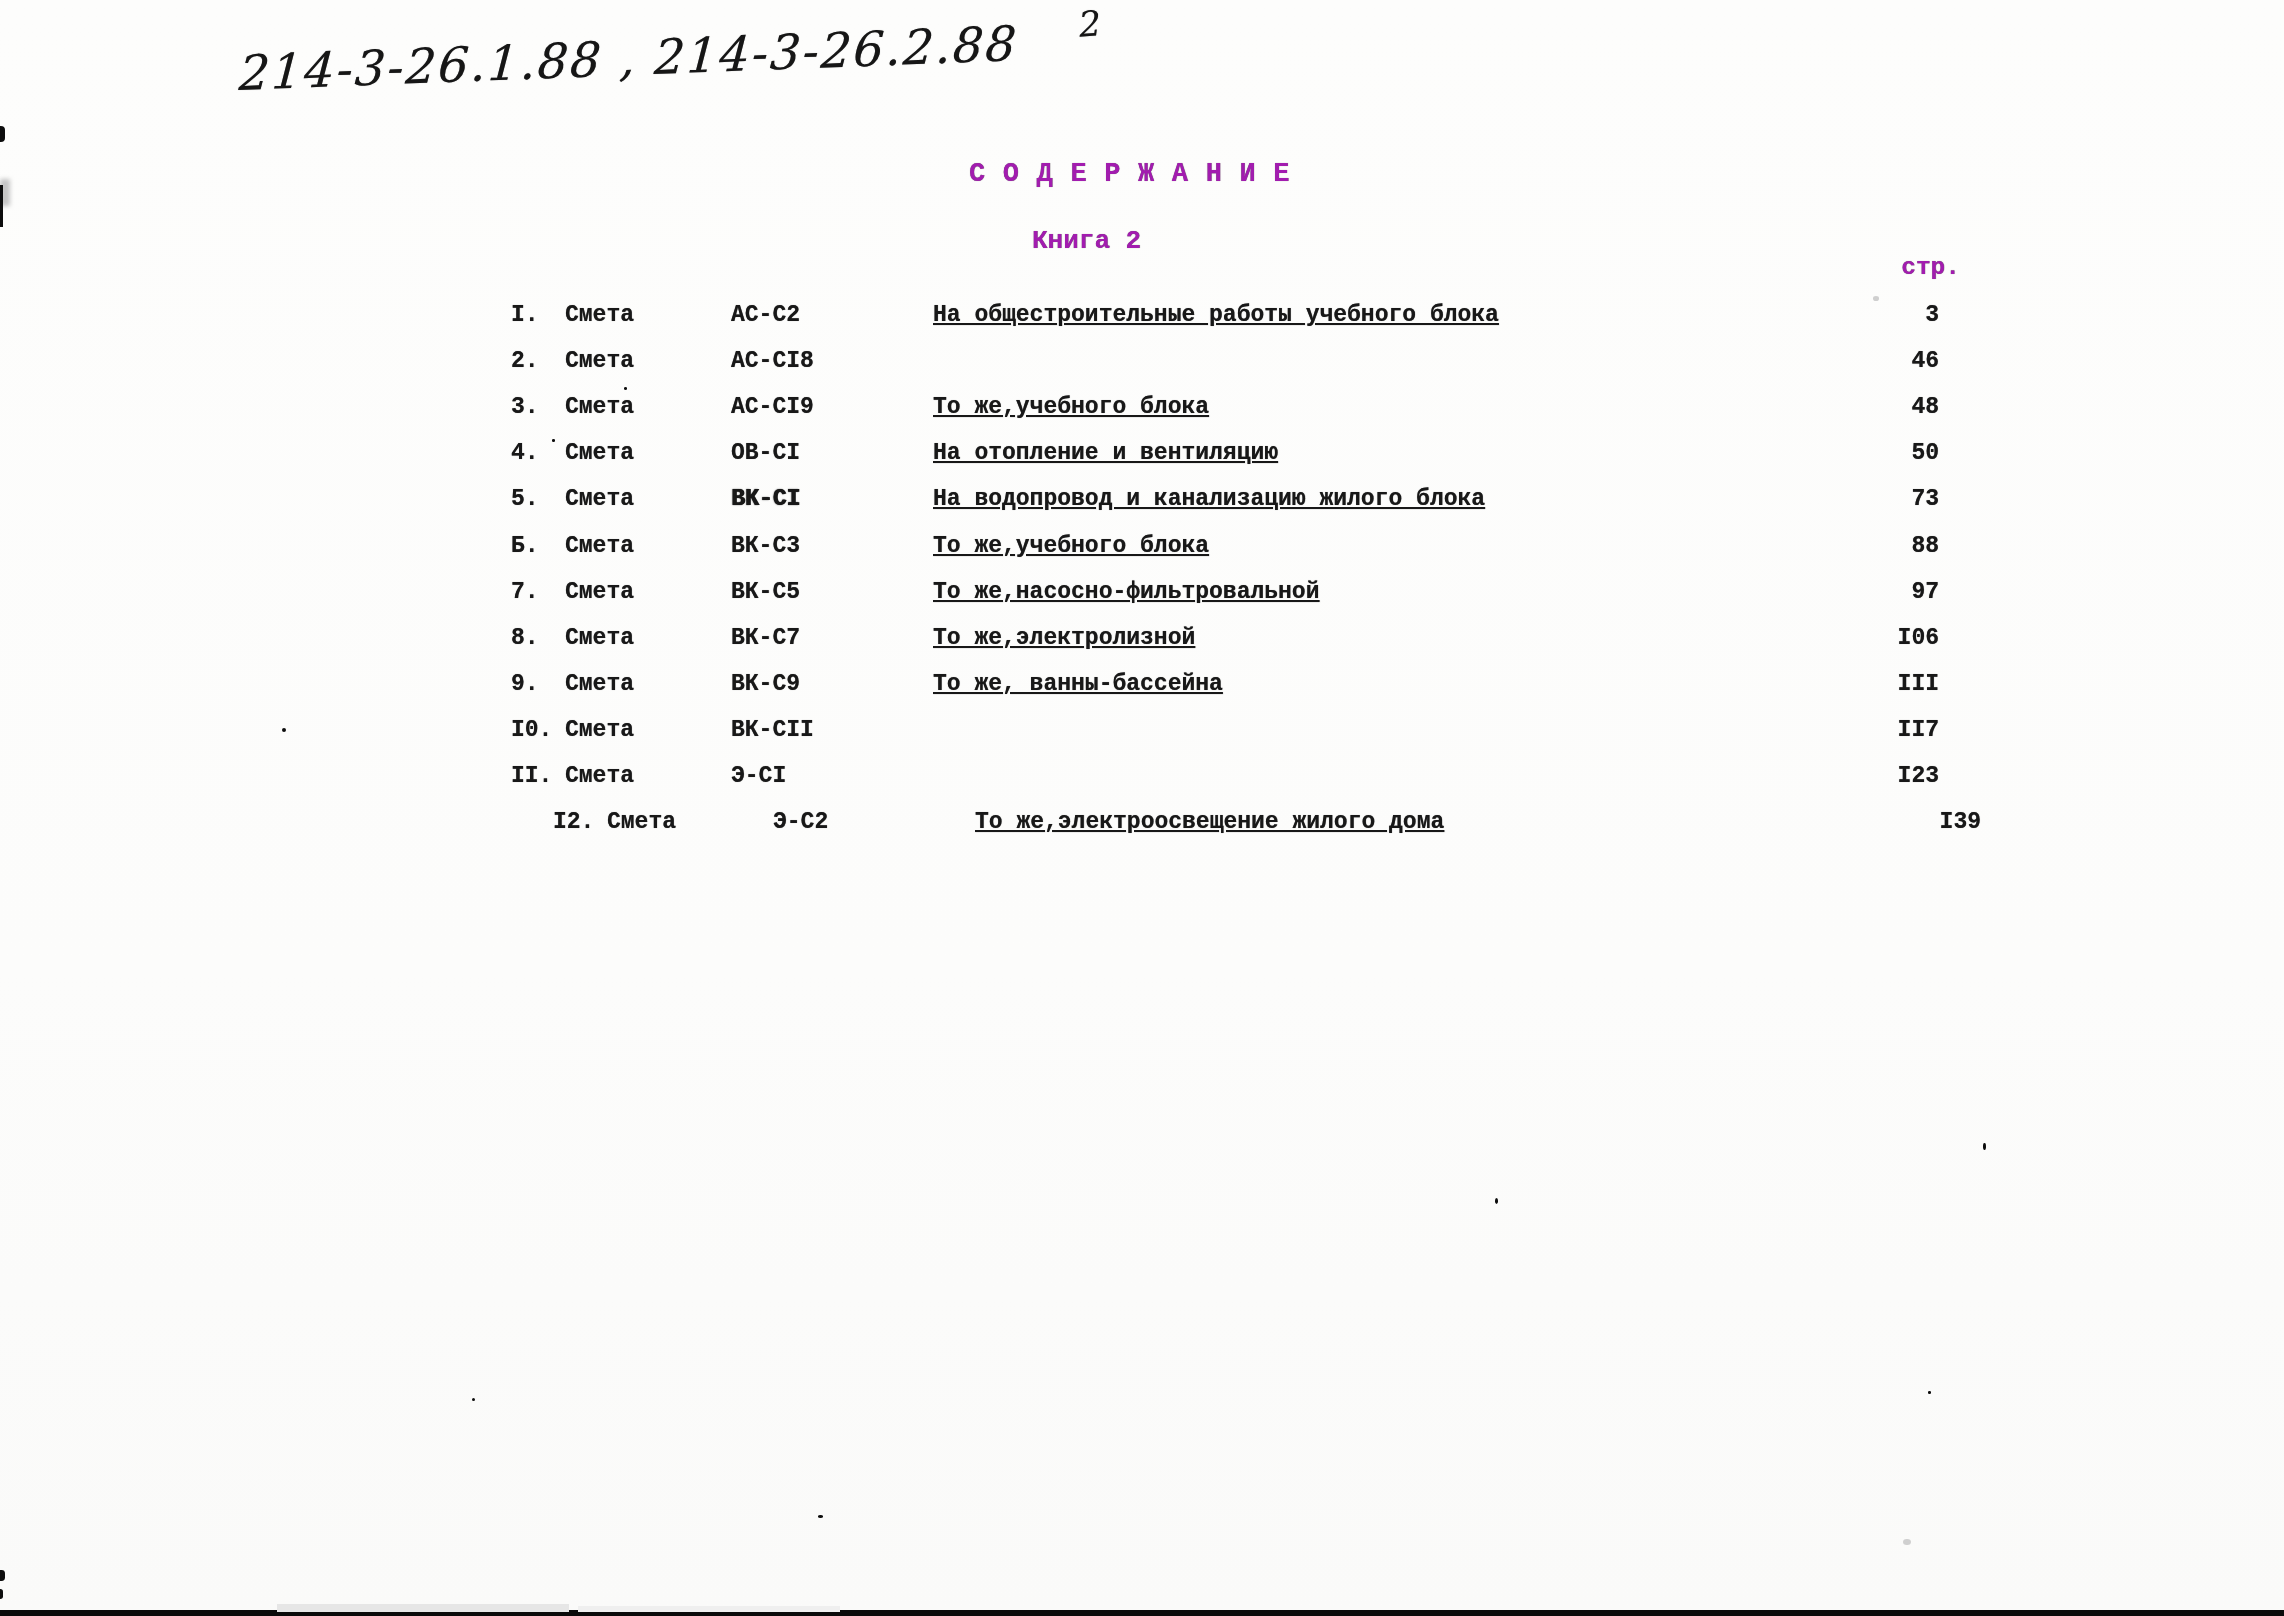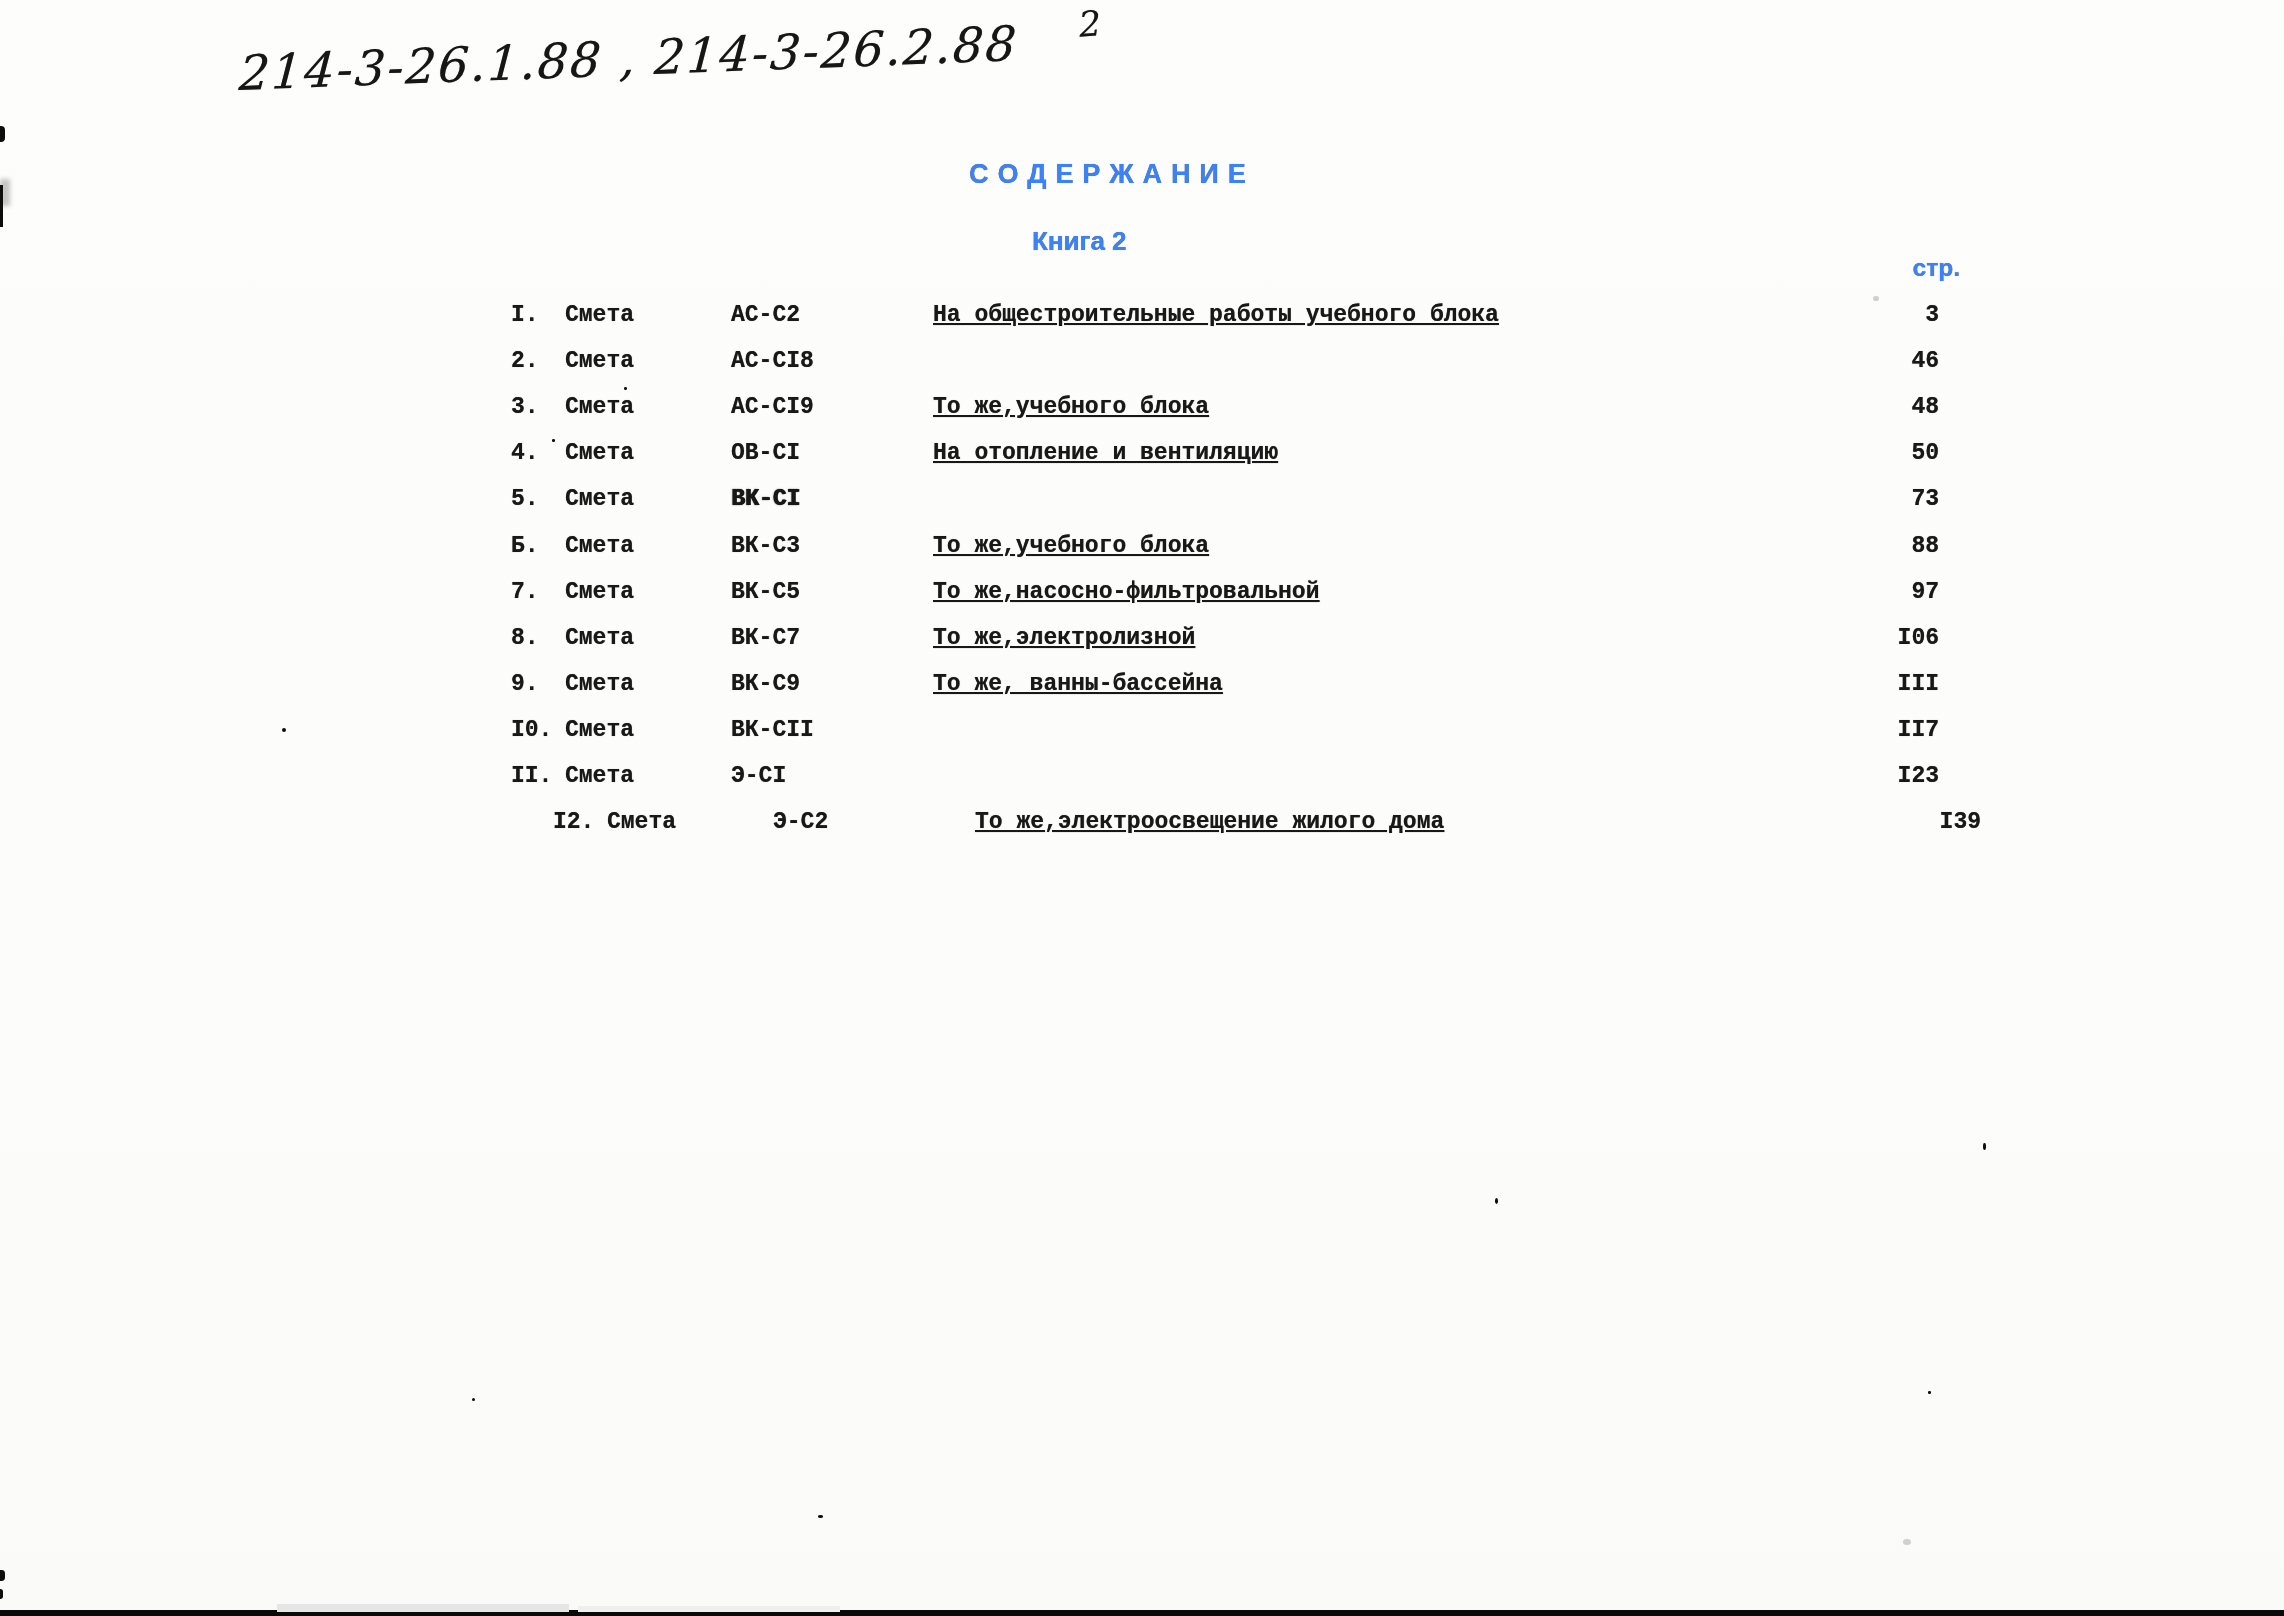--- a/index.html
+++ b/index.html
@@ -5,22 +5,22 @@
   html,body{margin:0;padding:0;}
   body{
     width:2284px;height:1616px;position:relative;overflow:hidden;
     background:linear-gradient(180deg,#fdfdfc 0%,#fcfcfb 60%,#fafaf9 100%);
     font-family:"Liberation Mono","DejaVu Sans Mono",monospace;
     color:#1b1b1b;
   }
   
   .typed{
     position:absolute;white-space:pre;
-    font-family:Liberation Sans, sans-serif;
-    font-weight:700;color:#3b82f6;
+    font-family:Liberation Mono, monospace;
+    font-weight:700;color:#a21caf;
     text-shadow:0 0 0.7px rgba(25,25,25,.6), 0.3px 0.3px 0 rgba(25,25,25,.25);
   }
   .doc-title{top:159px;left:969px;font-size:27px;letter-spacing:0.7px;}
   .book-subtitle{top:226px;left:1032px;font-size:26px;}
   .page-col-header{top:254px;left:1834px;width:126px;font-size:24.5px;text-align:right;}
   
   .handwritten{
     position:absolute;white-space:pre;
     font-family:"DejaVu Serif","Liberation Serif",serif;
     font-style:italic;color:#161616;
@@ -85,20 +85,21 @@
       <span class="cell-num">4.</span>
       <span class="cell-type">Смета</span>
       <span class="cell-code">ОВ-СI</span>
       <span class="cell-desc">На отопление и вентиляцию</span>
       <span class="cell-page">50</span>
     </div>
     <div class="toc-row" style="top: 484px;">
       <span class="cell-num">5.</span>
       <span class="cell-type">Смета</span>
       <span class="cell-code">ВК-СI</span>
+      <span class="cell-desc">На водопровод и канализацию жилого блока</span>
       <span class="cell-page">73</span>
     </div>
     <div class="toc-row" style="top: 531px;">
       <span class="cell-num">Б.</span>
       <span class="cell-type">Смета</span>
       <span class="cell-code">ВК-С3</span>
       <span class="cell-desc">То же,учебного блока</span>
       <span class="cell-page">88</span>
     </div>
     <div class="toc-row" style="top: 577px;">

